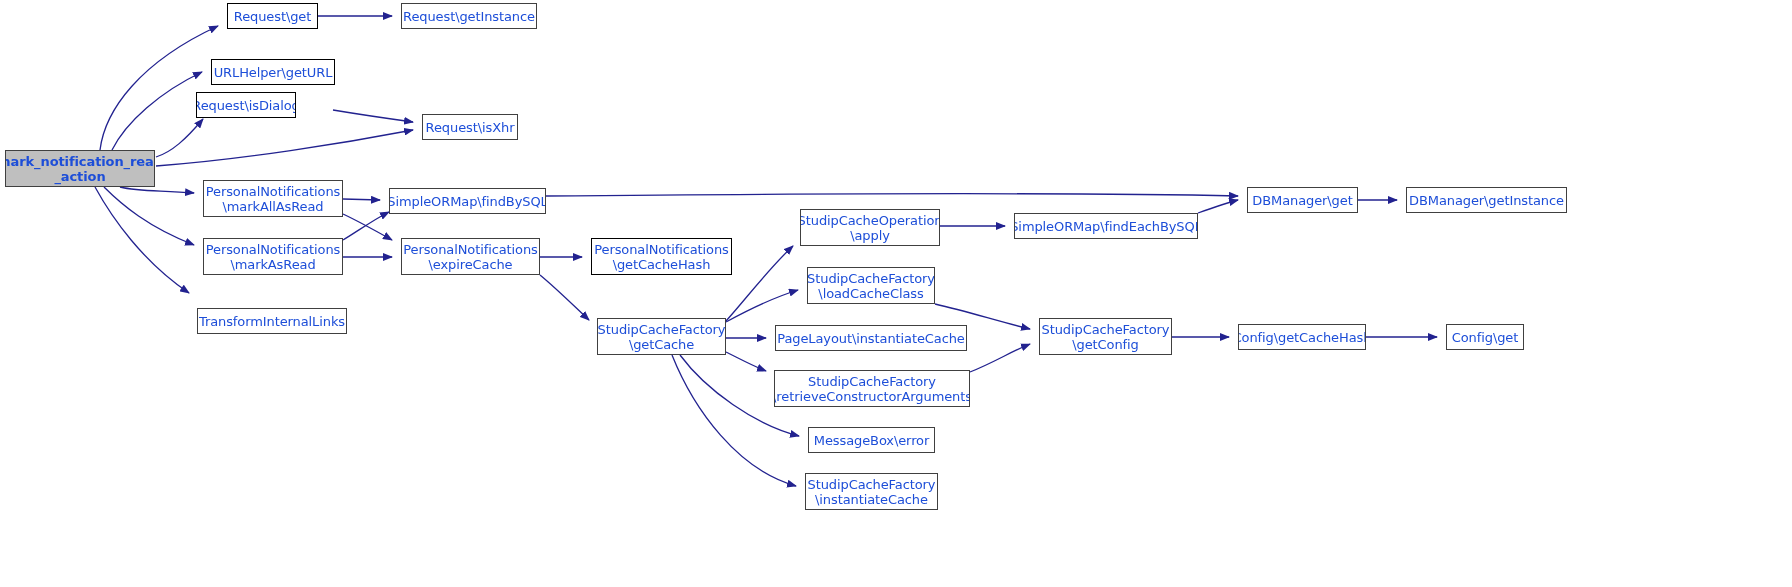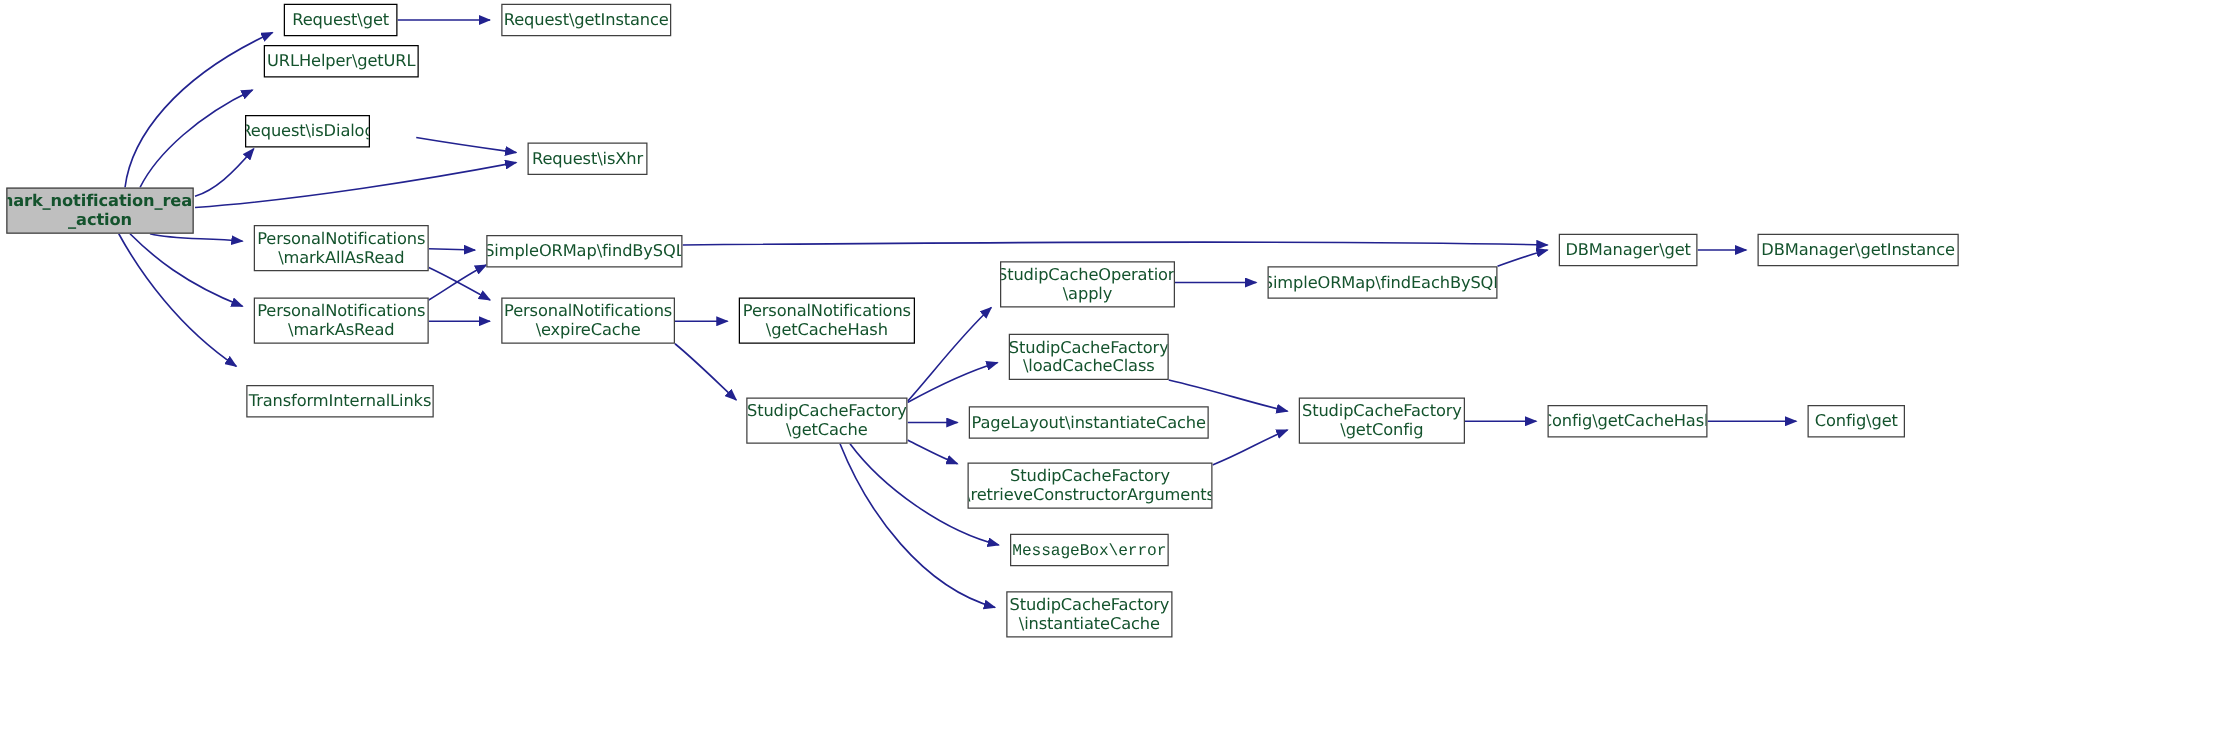--- a/index.html
+++ b/index.html
@@ -24,21 +24,21 @@
     top: 0;
     width: 1792px;
     height: 587px;
     pointer-events: none;
   }
   .node {
     position: absolute;
     box-sizing: border-box;
     border: 1px solid #000000;
     background: #ffffff;
-    color: #14532d;
+    color: #1d4ed8;
     display: flex;
     align-items: center;
     justify-content: center;
     text-align: center;
     font-family: "DejaVu Sans", sans-serif;
     font-size: 13px;
     line-height: 15px;
     letter-spacing: -0.1px;
     white-space: pre;
     overflow: hidden;
@@ -91,21 +91,21 @@
         <path d="M 1358,200 L 1397,200" fill="none" stroke="#22228f" stroke-width="1.3" marker-end="url(#arrowhead)"></path>
         <path d="M 1172,337 L 1229,337" fill="none" stroke="#22228f" stroke-width="1.3" marker-end="url(#arrowhead)"></path>
         <path d="M 1366,337 L 1437,337" fill="none" stroke="#22228f" stroke-width="1.3" marker-end="url(#arrowhead)"></path>
       </g>
   </svg>
   <div id="nodes-group">
       <div class="node root heavy" style="left: 5px; top: 150px; width: 150px; height: 37px; font-weight: bold;">mark_notification_read
 _action</div>
       <div class="node" style="left: 227px; top: 3px; width: 91px; height: 26px;">Request\get</div>
       <div class="node heavy" style="left: 401px; top: 3px; width: 136px; height: 26px;">Request\getInstance</div>
-      <div class="node" style="left: 211px; top: 36px; width: 124px; height: 26px; text-align: center;">URLHelper\getURL</div>
+      <div class="node" style="left: 211px; top: 59px; width: 124px; height: 26px; text-align: center;">URLHelper\getURL</div>
       <div class="node" style="left: 196px; top: 92px; width: 100px; height: 26px;">Request\isDialog</div>
       <div class="node heavy" style="left: 422px; top: 114px; width: 96px; height: 26px;">Request\isXhr</div>
       <div class="node heavy" style="left: 203px; top: 180px; width: 140px; height: 37px;">PersonalNotifications
 \markAllAsRead</div>
       <div class="node heavy" style="left: 203px; top: 238px; width: 140px; height: 37px;">PersonalNotifications
 \markAsRead</div>
       <div class="node heavy" style="left: 197px; top: 296px; width: 150px; height: 26px; margin-top: 12px;">TransformInternalLinks</div>
       <div class="node heavy" style="left: 389px; top: 188px; width: 157px; height: 26px;">SimpleORMap\findBySQL</div>
       <div class="node heavy" style="left: 401px; top: 238px; width: 139px; height: 37px;">PersonalNotifications
 \expireCache</div>
@@ -114,21 +114,21 @@
       <div class="node heavy" style="left: 597px; top: 318px; width: 129px; height: 37px;">StudipCacheFactory
 \getCache</div>
       <div class="node heavy" style="left: 800px; top: 209px; width: 140px; height: 37px;">StudipCacheOperation
 \apply</div>
       <div class="node heavy" style="left: 1014px; top: 213px; width: 184px; height: 26px;">SimpleORMap\findEachBySQL</div>
       <div class="node heavy" style="left: 807px; top: 267px; width: 128px; height: 37px;">StudipCacheFactory
 \loadCacheClass</div>
       <div class="node heavy" style="left: 775px; top: 325px; width: 192px; height: 26px;">PageLayout\instantiateCache</div>
       <div class="node heavy" style="left: 774px; top: 370px; width: 196px; height: 37px;">StudipCacheFactory
 \retrieveConstructorArguments</div>
-      <div class="node heavy" style="left: 808px; top: 427px; width: 127px; height: 26px; font-family: Liberation Mono, monospace;">MessageBox\error</div>
+      <div class="node heavy" style="left: 808px; top: 427px; width: 127px; height: 26px;">MessageBox\error</div>
       <div class="node heavy" style="left: 805px; top: 473px; width: 133px; height: 37px;">StudipCacheFactory
 \instantiateCache</div>
       <div class="node heavy" style="left: 1039px; top: 318px; width: 133px; height: 37px;">StudipCacheFactory
 \getConfig</div>
       <div class="node heavy" style="left: 1247px; top: 187px; width: 111px; height: 26px;">DBManager\get</div>
       <div class="node heavy" style="left: 1406px; top: 187px; width: 161px; height: 26px;">DBManager\getInstance</div>
       <div class="node heavy" style="left: 1238px; top: 324px; width: 128px; height: 26px;">Config\getCacheHash</div>
       <div class="node heavy" style="left: 1446px; top: 324px; width: 78px; height: 26px; text-align: right;">Config\get</div>
     </div>
 </div>

